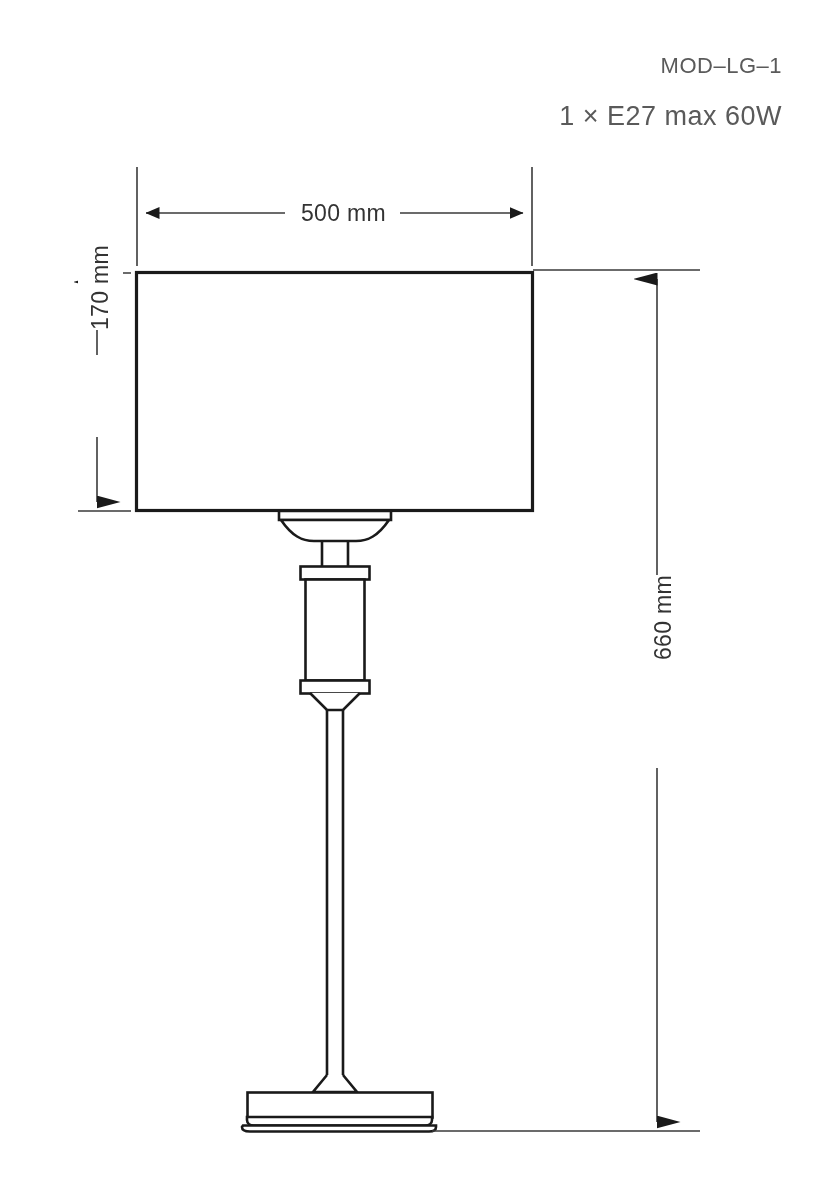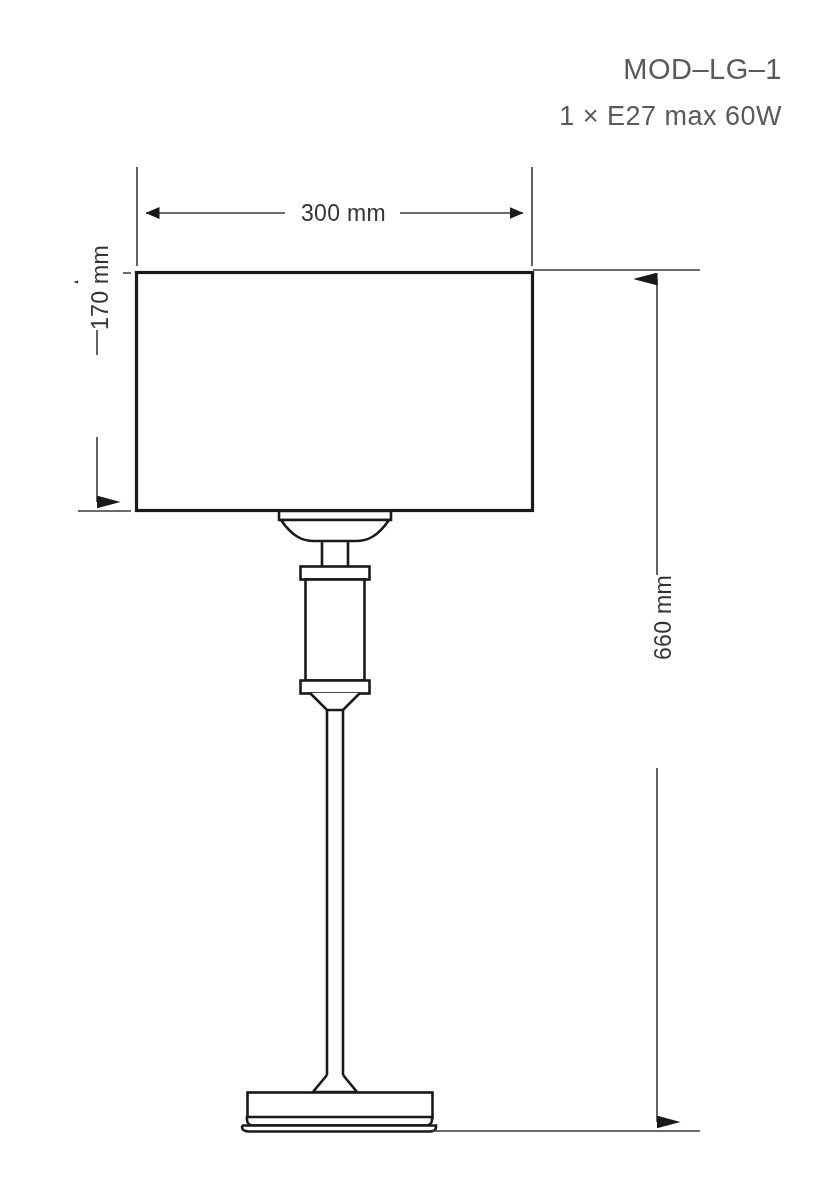--- a/index.html
+++ b/index.html
@@ -24,21 +24,21 @@
     position: absolute;
     right: 47px;
     color: #5a5a5a;
     font-family: "Liberation Sans", sans-serif;
     font-weight: 400;
     white-space: nowrap;
     letter-spacing: 0.5px;
   }
   #model-code {
     top: 53px;
-    font-size: 29px;
+    font-size: 22px;
   }
   #lamp-spec {
     top: 101px;
     font-size: 27px;
     text-align: right;
   }
   .dimlabel {
     position: absolute;
     color: #333333;
     font-family: "Liberation Sans", sans-serif;
@@ -140,17 +140,17 @@
     <line x1="432" y1="1131" x2="700" y2="1131"></line>
     <line x1="657" y1="637" x2="657" y2="279" marker-end="url(#arrowUp)"></line>
     <line x1="657" y1="768" x2="657" y2="1122" marker-end="url(#arrowDown)"></line>
   </g>
 </svg>
 
 <div class="hdr" id="model-code">MOD–LG–1</div>
 
 <div class="hdr" id="lamp-spec">1 × E27 max 60W</div>
 
-<div class="dimlabel" id="dim-width-label">300 mm</div>
+<div class="dimlabel" id="dim-width-label">500 mm</div>
 
 <div class="dimlabel" id="dim-shade-height-label">170 mm</div>
 
 <div class="dimlabel" id="dim-total-height-label">660 mm</div>
 
 </body></html>

